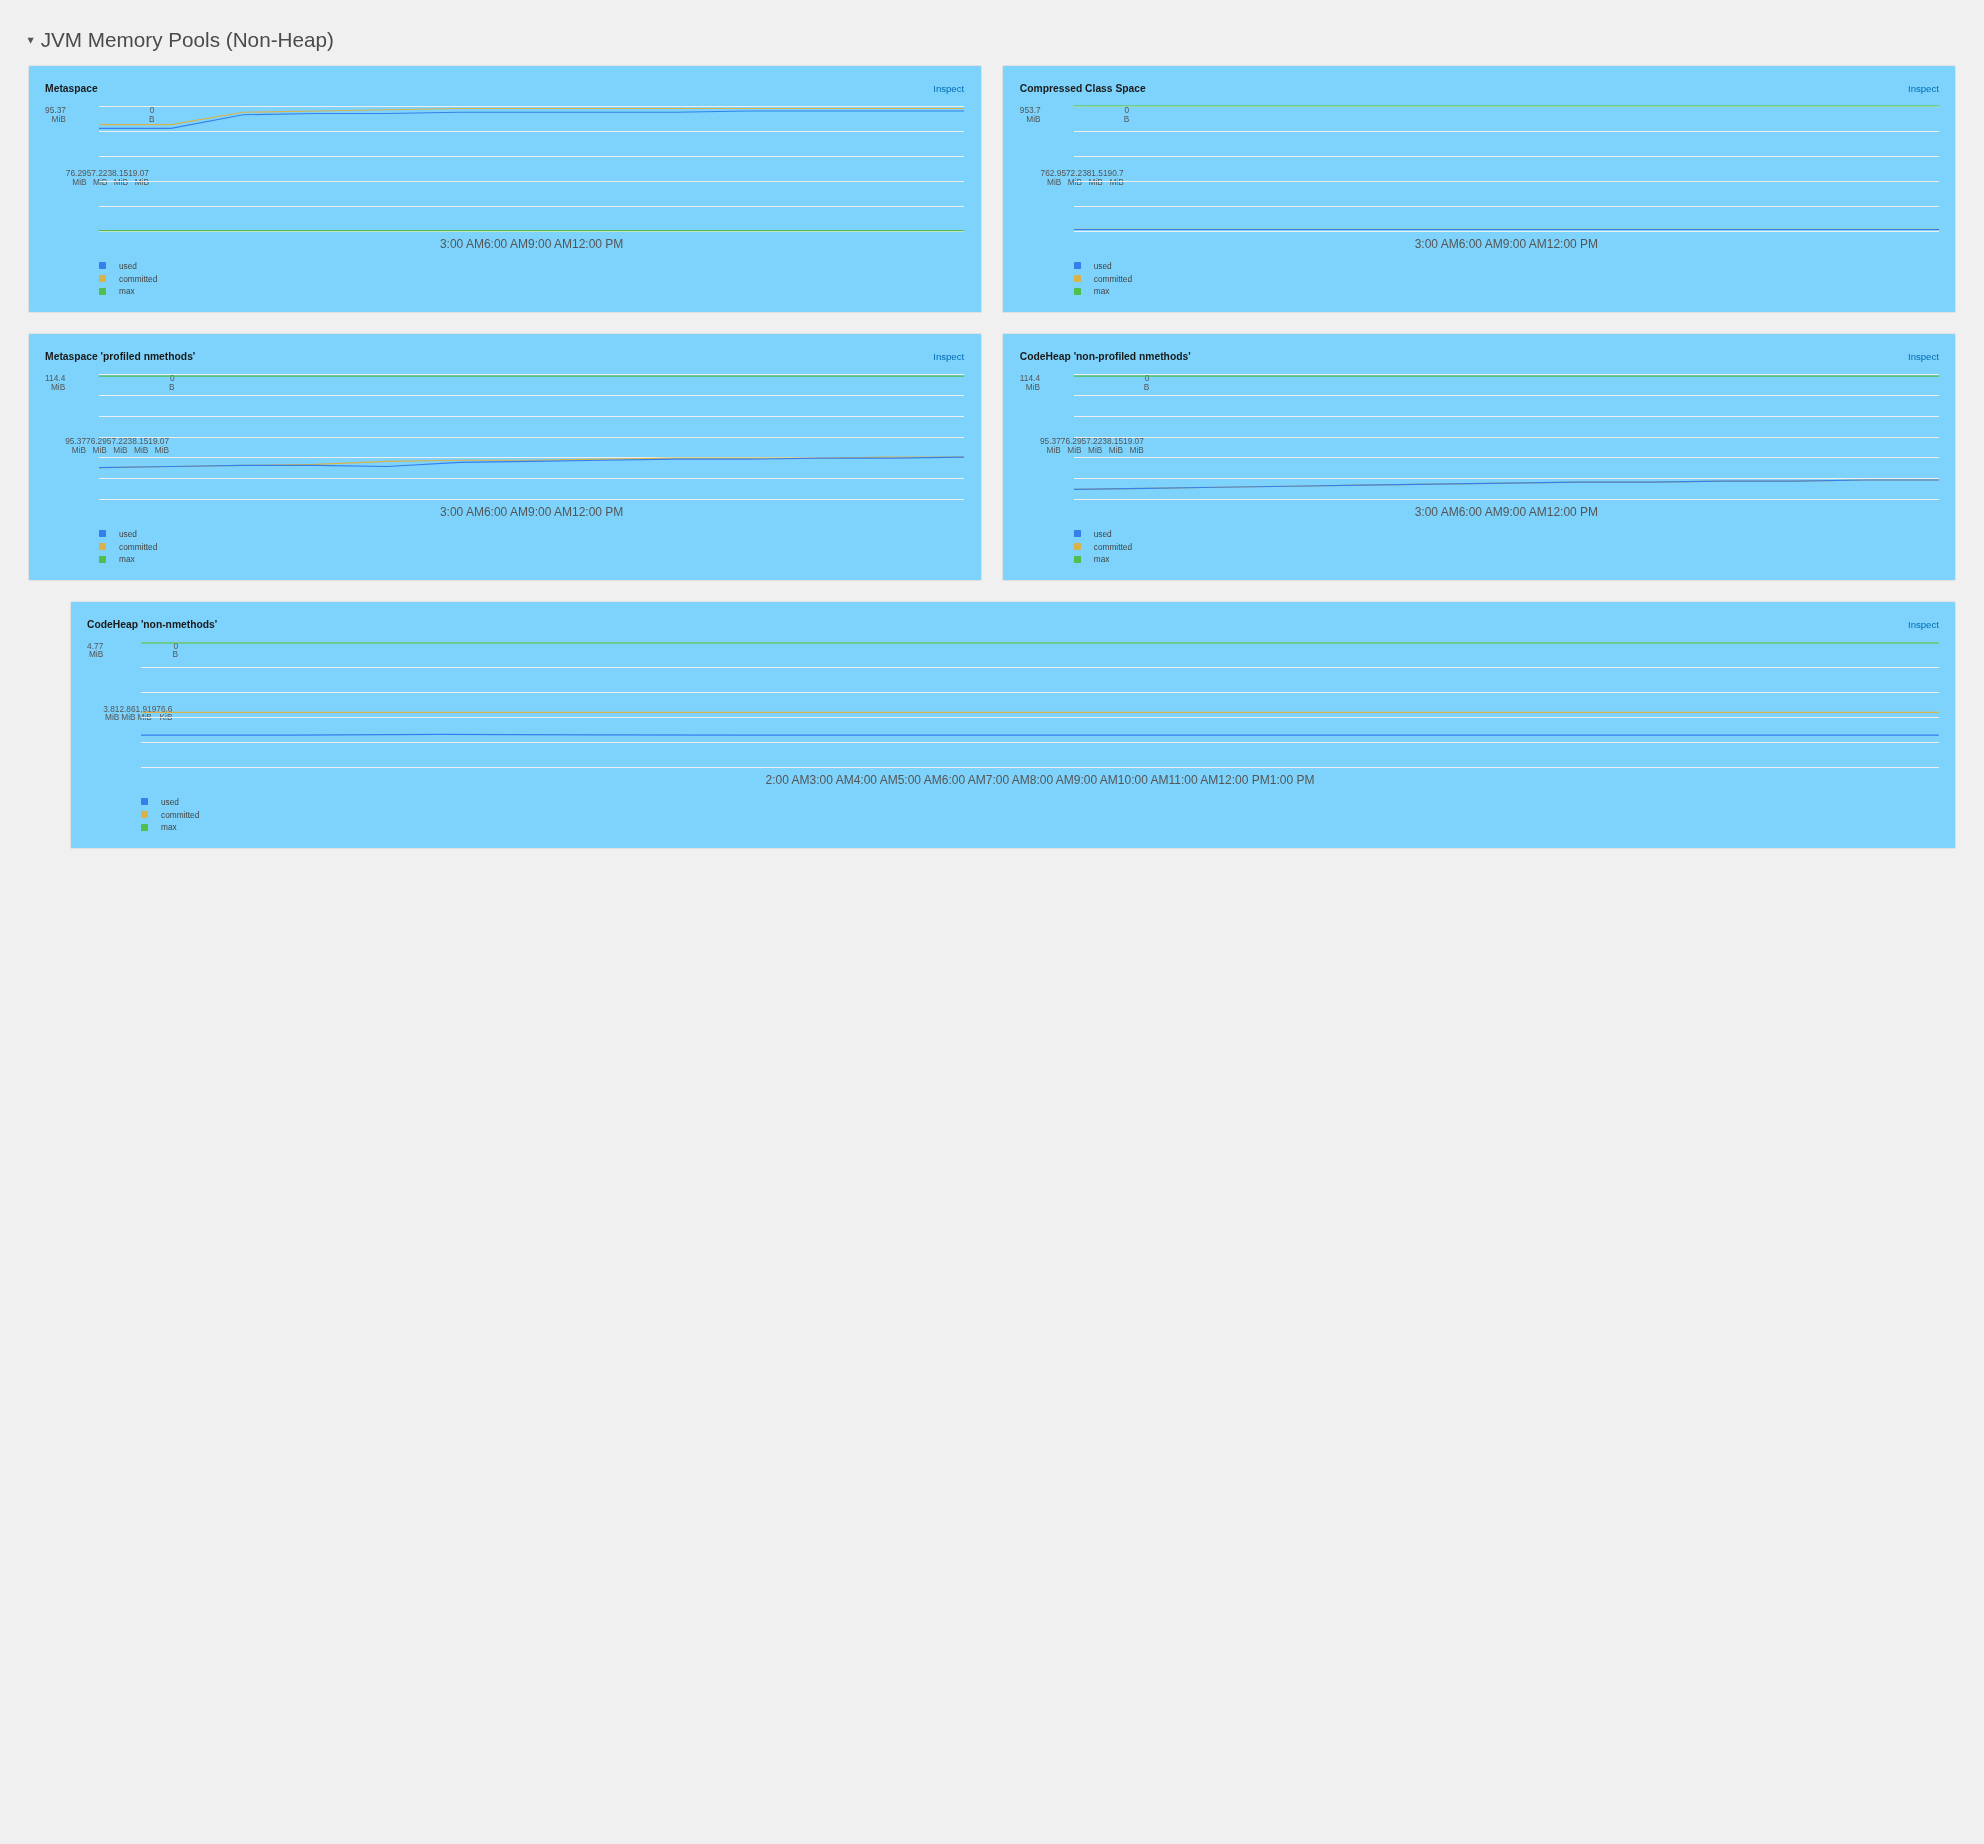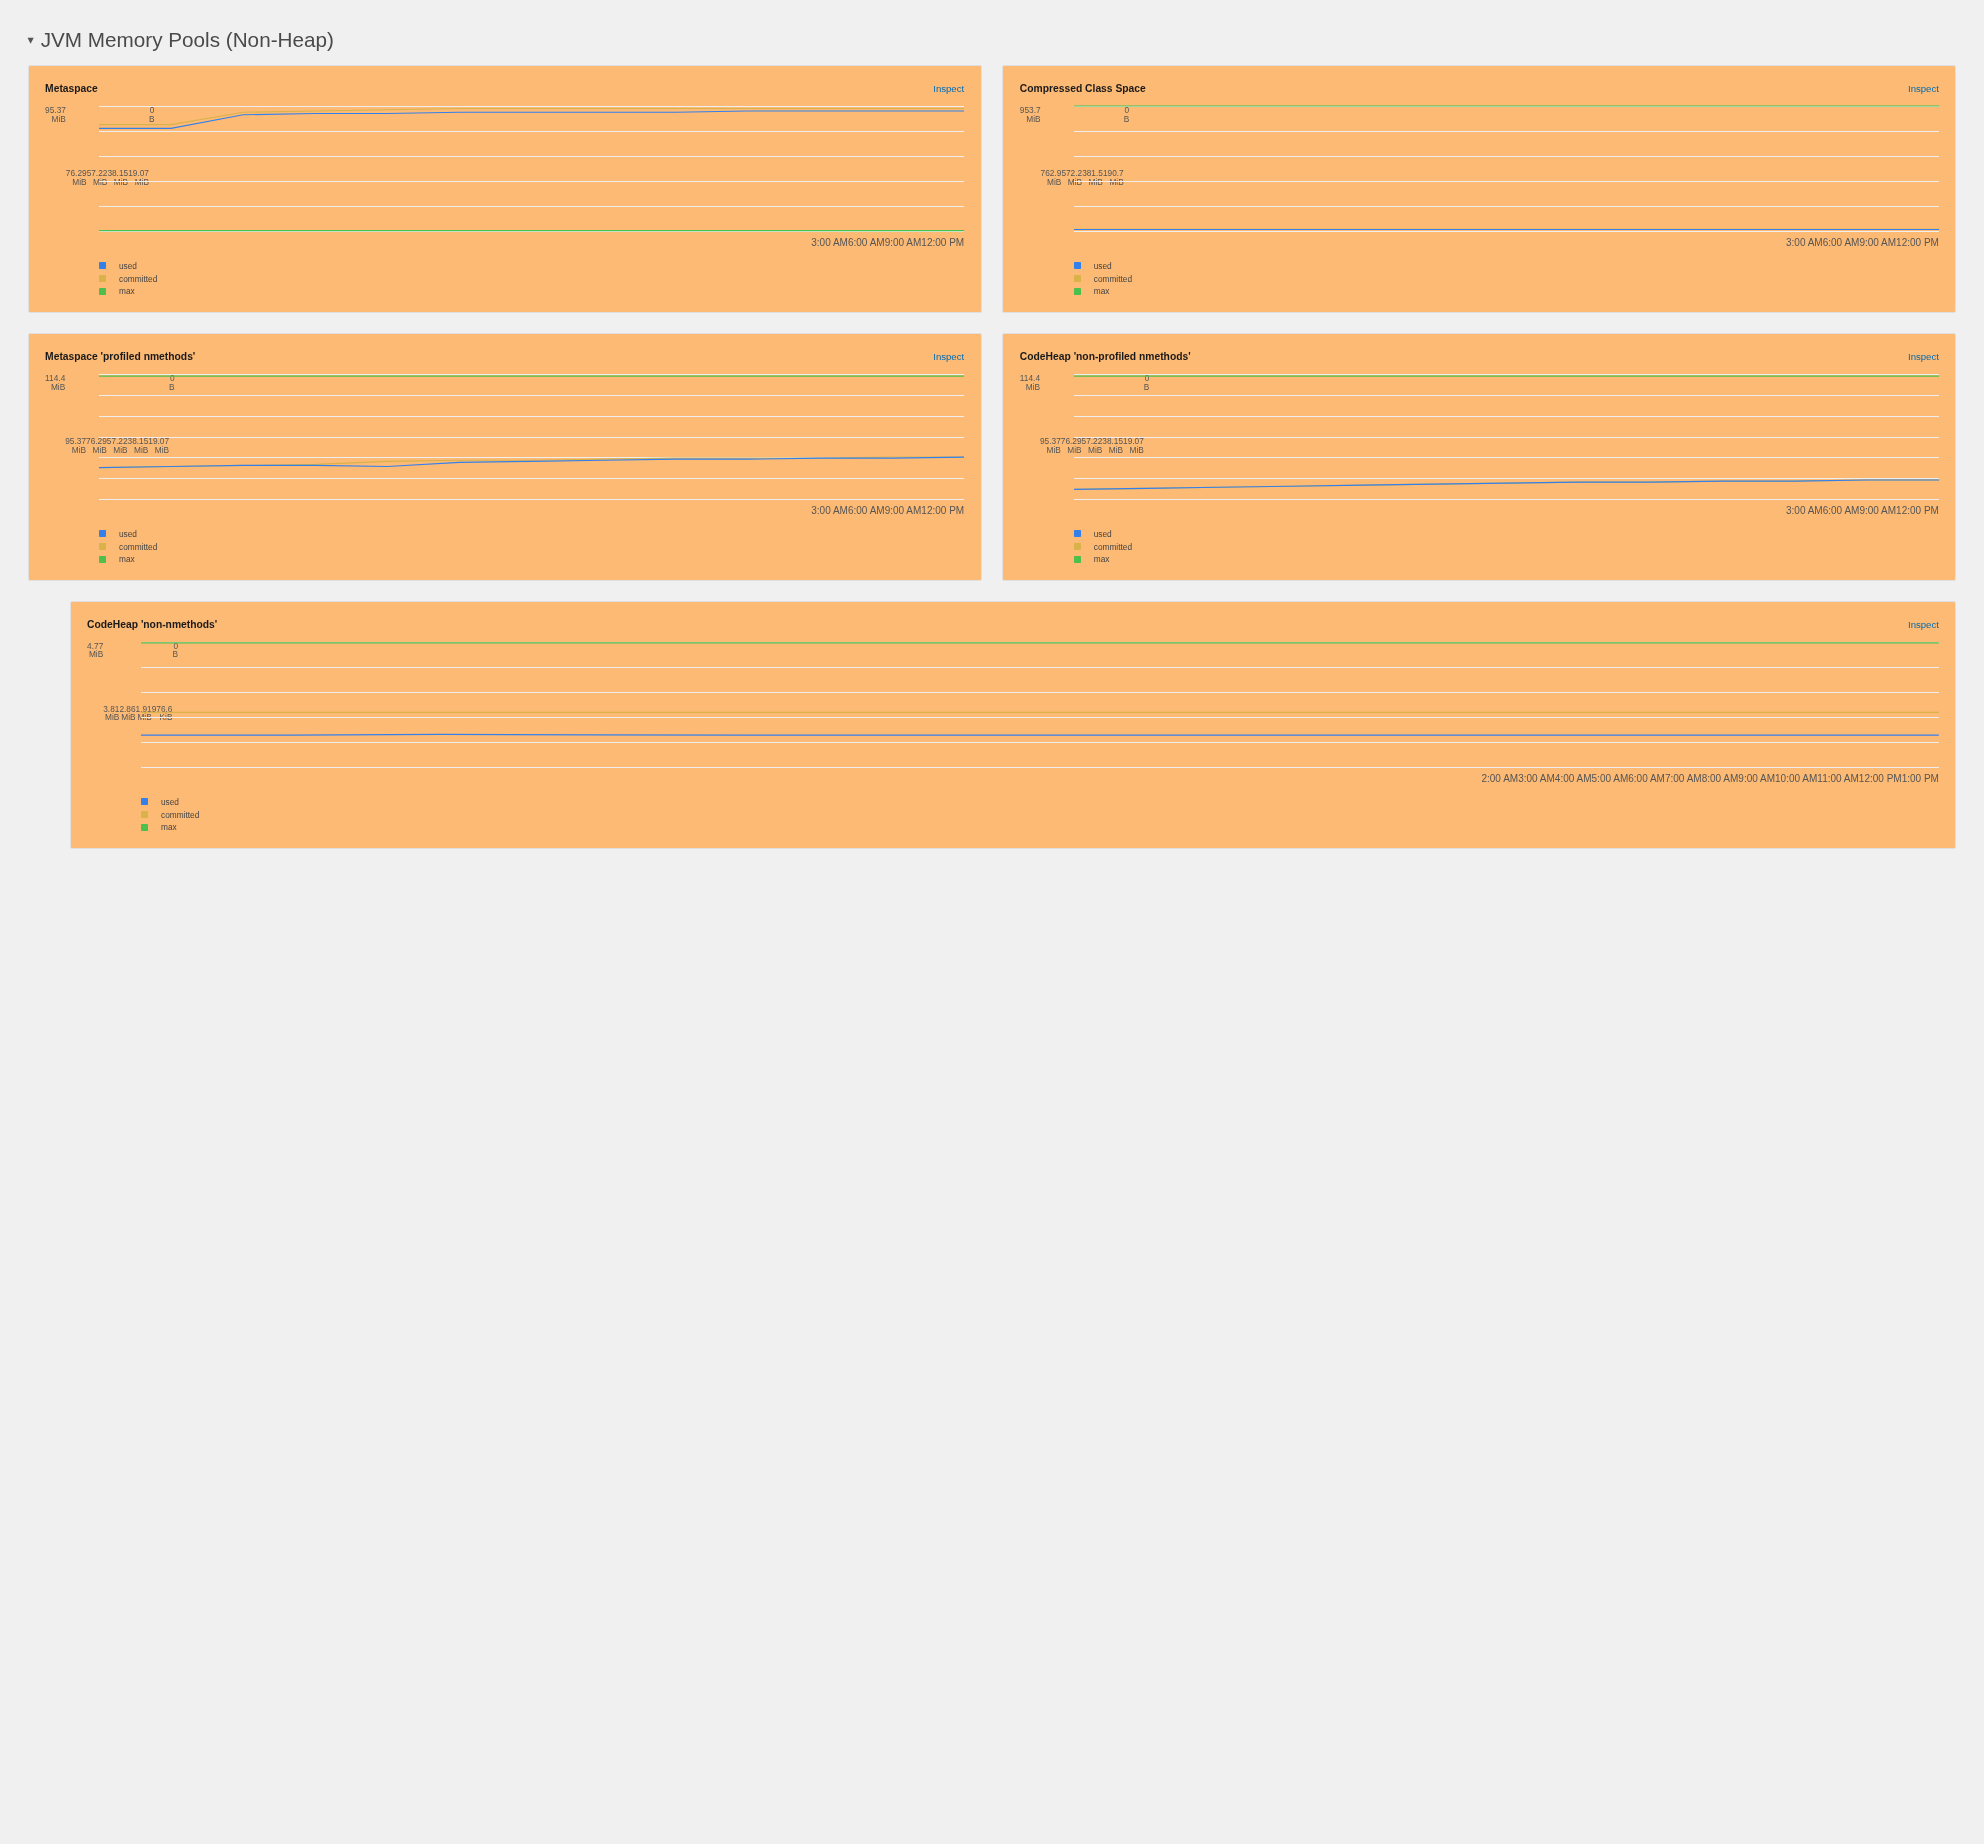--- a/index.html
+++ b/index.html
@@ -22,21 +22,21 @@
     font-weight: 400;
     color: #4a4a4a;
   }
   .grid {
     display: grid;
     grid-template-columns: 1fr 1fr;
     gap: 20.7px;
     margin-bottom: 20.7px;
   }
   .panel {
-    background: #fdba74;
+    background: #7dd3fc;
     border: 0.7px solid #e0e0e0;
     border-radius: 2.1px;
     padding: 16.5px 16.5px 12.4px 16.5px;
   }
   .panel.full { grid-column: 1 / -1; margin-left: 42px; }
   .panel-header {
     display: flex; justify-content: space-between; align-items: center;
     margin-bottom: 12.4px;
   }
   .panel-header .title { font-weight: 700; font-size: 10.3px; }
@@ -65,22 +65,22 @@
     left: 54px; right: 0; top: 0; bottom: 19.3px;
     border-bottom: 0.7px solid transparent;
   }
   .gridline {
     position: absolute; left:0; right:0; height:0;
     border-top: 0.7px solid #eee;
   }
   .x-axis {
     position: absolute; left: 54px; right:0; bottom: 0;
     height: 13.8px;
-    display: flex; justify-content: flex-end;
-    font-size: 10px; color: #555;
+    display: flex; justify-content: center;
+    font-size: 12px; color: #555;
   }
   .legend {
     margin-top: 9.6px; margin-left: 54px;
     font-size: 8.3px; color: #444;
   }
   .legend div { display:flex; align-items:center; gap:13px; margin-bottom:2.8px;}
   .legend .sw { width:6.9px; height:6.9px; border-radius:0.7px; }
   svg.lines { position:absolute; left:0; top:0; width:100%; height:100%; overflow: visible;}
 </style>
 </head>

